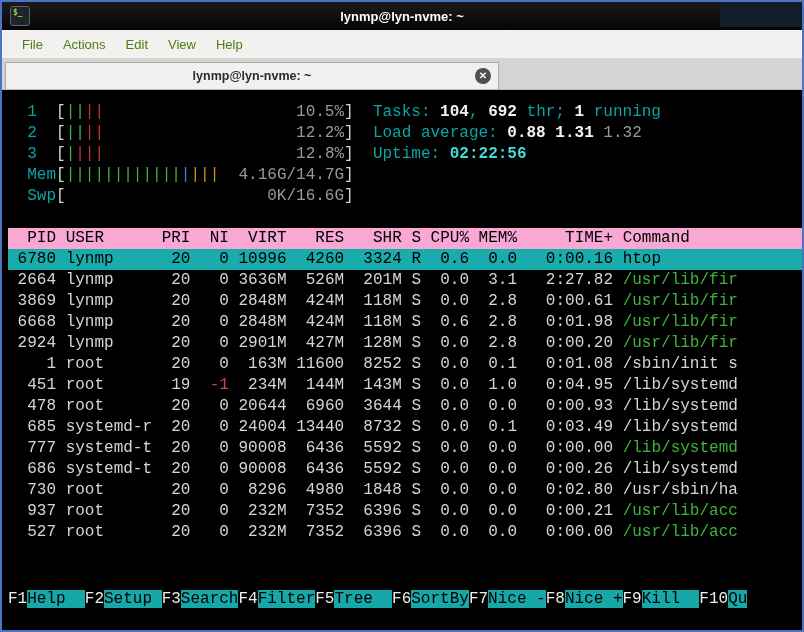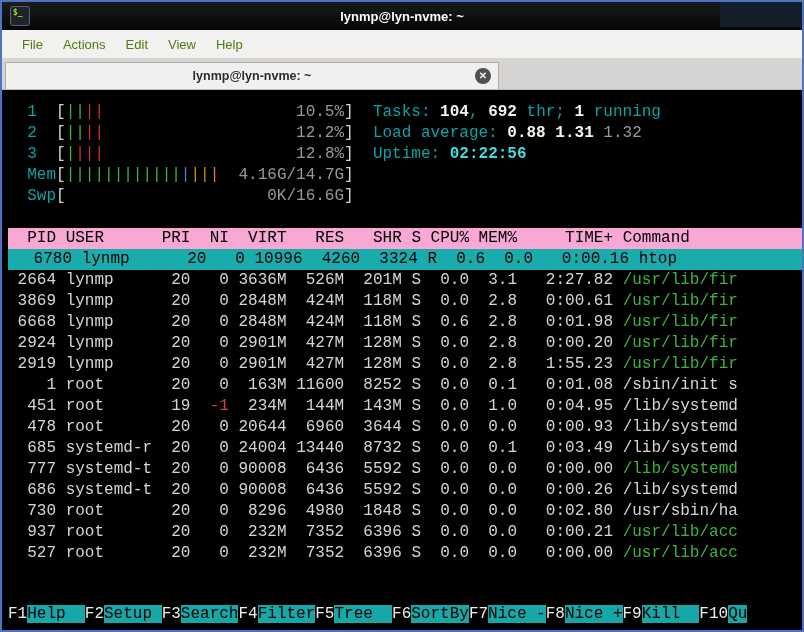--- a/index.html
+++ b/index.html
@@ -22,23 +22,23 @@
   .boldcyan{color:#41dede;font-weight:bold}
   .green{color:#3cb43c}
   .red{color:#d84040}
   .bar-green{color:#3fb53f}
   .bar-red{color:#d22f2f}
   .bar-blue{color:#4d7ad0}
   .bar-yellow{color:#cf8f1f}
   .info{margin-left:2ch}
   .header-row{background:#f9a8d4;width:100%;}
   .header-row span{color:#000;}
-  .selected{background:#1aacac;padding-left:16px;}
+  .selected{background:#1aacac;}
   .selected span{color:#000;}
-  .fbar{position:absolute;left:6px;bottom:5px;white-space:pre;}
+  .fbar{position:absolute;left:6px;bottom:20px;white-space:pre;}
   .fkey{color:#eeeee8}
   .flabel{background:#16a8a8;color:#000}
 </style>
 </head>
 <body>
 
 <div class="window">
   <div class="titlebar">
     <span class="app-icon">$_</span>
     <span class="title-text">lynmp@lyn-nvme: ~</span>
@@ -63,21 +63,20 @@
       <div class="tline"><span class="cyan">  3  </span><span>[</span><span class="bar-green">|</span><span class="bar-red">|||</span><span class="dim">                    12.8%</span><span>]</span><span class="info"><span class="cyan">Uptime: </span><span class="boldcyan">02:22:56</span></span></div>
       <div class="tline"><span class="cyan">  Mem</span><span>[</span><span class="bar-green">||||||||||||</span><span class="bar-blue">|</span><span class="bar-yellow">|||</span><span class="dim">  4.16G/14.7G</span><span>]</span></div>
       <div class="tline"><span class="cyan">  Swp</span><span>[</span><span class="dim">                     0K/16.6G</span><span>]</span></div>
       <div class="tline"></div>
       <div class="tline header-row"><span>  PID</span> <span>USER     </span> <span>PRI</span> <span> NI</span> <span> VIRT</span> <span>  RES</span> <span>  SHR</span> <span>S</span> <span>CPU%</span> <span>MEM%</span> <span>    TIME+</span> <span>Command</span></div>
       <div class="tline proc-row selected"><span> 6780</span> <span>lynmp    </span> <span> 20</span> <span>  0</span> <span>10996</span> <span> 4260</span> <span> 3324</span> <span>R</span> <span> 0.6</span> <span> 0.0</span> <span>  0:00.16</span> <span>htop</span></div>
       <div class="tline proc-row"><span> 2664</span> <span>lynmp    </span> <span> 20</span> <span>  0</span> <span>3636M</span> <span> 526M</span> <span> 201M</span> <span>S</span> <span> 0.0</span> <span> 3.1</span> <span>  2:27.82</span> <span class="green">/usr/lib/fir</span></div>
       <div class="tline proc-row"><span> 3869</span> <span>lynmp    </span> <span> 20</span> <span>  0</span> <span>2848M</span> <span> 424M</span> <span> 118M</span> <span>S</span> <span> 0.0</span> <span> 2.8</span> <span>  0:00.61</span> <span class="green">/usr/lib/fir</span></div>
       <div class="tline proc-row"><span> 6668</span> <span>lynmp    </span> <span> 20</span> <span>  0</span> <span>2848M</span> <span> 424M</span> <span> 118M</span> <span>S</span> <span> 0.6</span> <span> 2.8</span> <span>  0:01.98</span> <span class="green">/usr/lib/fir</span></div>
       <div class="tline proc-row"><span> 2924</span> <span>lynmp    </span> <span> 20</span> <span>  0</span> <span>2901M</span> <span> 427M</span> <span> 128M</span> <span>S</span> <span> 0.0</span> <span> 2.8</span> <span>  0:00.20</span> <span class="green">/usr/lib/fir</span></div>
-      <div class="tline proc-row"><span> 2919</span> <span>lynmp    </span> <span> 20</span> <span>  0</span> <span>2901M</span> <span> 427M</span> <span> 128M</span> <span>S</span> <span> 0.0</span> <span> 2.8</span> <span>  1:55.23</span> <span class="green">/usr/lib/fir</span></div>
       <div class="tline proc-row"><span>    1</span> <span>root     </span> <span> 20</span> <span>  0</span> <span> 163M</span> <span>11600</span> <span> 8252</span> <span>S</span> <span> 0.0</span> <span> 0.1</span> <span>  0:01.08</span> <span>/sbin/init s</span></div>
       <div class="tline proc-row"><span>  451</span> <span>root     </span> <span> 19</span> <span class="red"> -1</span> <span> 234M</span> <span> 144M</span> <span> 143M</span> <span>S</span> <span> 0.0</span> <span> 1.0</span> <span>  0:04.95</span> <span>/lib/systemd</span></div>
       <div class="tline proc-row"><span>  478</span> <span>root     </span> <span> 20</span> <span>  0</span> <span>20644</span> <span> 6960</span> <span> 3644</span> <span>S</span> <span> 0.0</span> <span> 0.0</span> <span>  0:00.93</span> <span>/lib/systemd</span></div>
       <div class="tline proc-row"><span>  685</span> <span>systemd-r</span> <span> 20</span> <span>  0</span> <span>24004</span> <span>13440</span> <span> 8732</span> <span>S</span> <span> 0.0</span> <span> 0.1</span> <span>  0:03.49</span> <span>/lib/systemd</span></div>
       <div class="tline proc-row"><span>  777</span> <span>systemd-t</span> <span> 20</span> <span>  0</span> <span>90008</span> <span> 6436</span> <span> 5592</span> <span>S</span> <span> 0.0</span> <span> 0.0</span> <span>  0:00.00</span> <span class="green">/lib/systemd</span></div>
       <div class="tline proc-row"><span>  686</span> <span>systemd-t</span> <span> 20</span> <span>  0</span> <span>90008</span> <span> 6436</span> <span> 5592</span> <span>S</span> <span> 0.0</span> <span> 0.0</span> <span>  0:00.26</span> <span>/lib/systemd</span></div>
       <div class="tline proc-row"><span>  730</span> <span>root     </span> <span> 20</span> <span>  0</span> <span> 8296</span> <span> 4980</span> <span> 1848</span> <span>S</span> <span> 0.0</span> <span> 0.0</span> <span>  0:02.80</span> <span>/usr/sbin/ha</span></div>
       <div class="tline proc-row"><span>  937</span> <span>root     </span> <span> 20</span> <span>  0</span> <span> 232M</span> <span> 7352</span> <span> 6396</span> <span>S</span> <span> 0.0</span> <span> 0.0</span> <span>  0:00.21</span> <span class="green">/usr/lib/acc</span></div>
       <div class="tline proc-row"><span>  527</span> <span>root     </span> <span> 20</span> <span>  0</span> <span> 232M</span> <span> 7352</span> <span> 6396</span> <span>S</span> <span> 0.0</span> <span> 0.0</span> <span>  0:00.00</span> <span class="green">/usr/lib/acc</span></div>
       <div class="fbar"><span class="fitem"><span class="fkey">F1</span><span class="flabel">Help  </span></span><span class="fitem"><span class="fkey">F2</span><span class="flabel">Setup </span></span><span class="fitem"><span class="fkey">F3</span><span class="flabel">Search</span></span><span class="fitem"><span class="fkey">F4</span><span class="flabel">Filter</span></span><span class="fitem"><span class="fkey">F5</span><span class="flabel">Tree  </span></span><span class="fitem"><span class="fkey">F6</span><span class="flabel">SortBy</span></span><span class="fitem"><span class="fkey">F7</span><span class="flabel">Nice -</span></span><span class="fitem"><span class="fkey">F8</span><span class="flabel">Nice +</span></span><span class="fitem"><span class="fkey">F9</span><span class="flabel">Kill  </span></span><span class="fitem"><span class="fkey">F10</span><span class="flabel">Qu</span></span></div>

